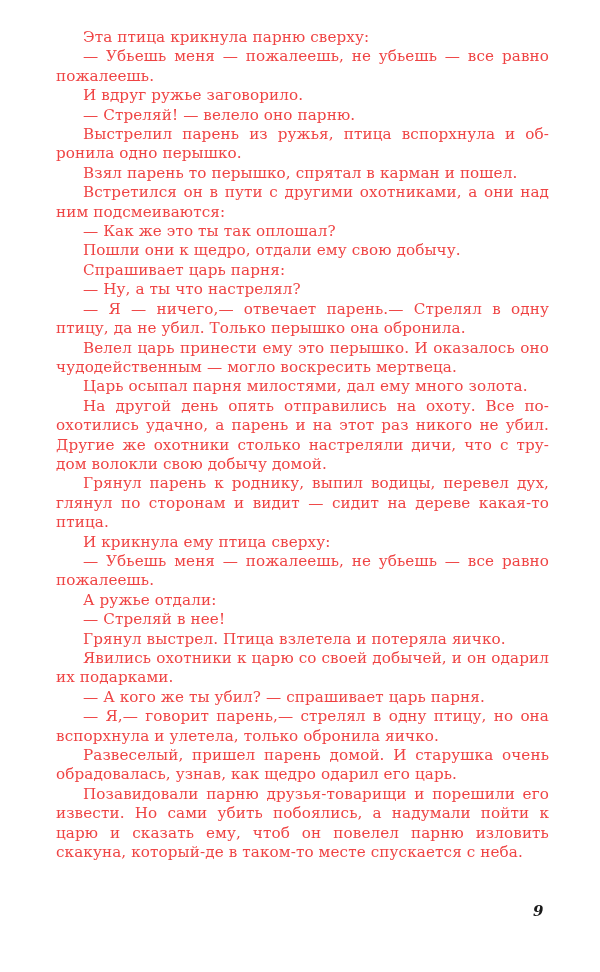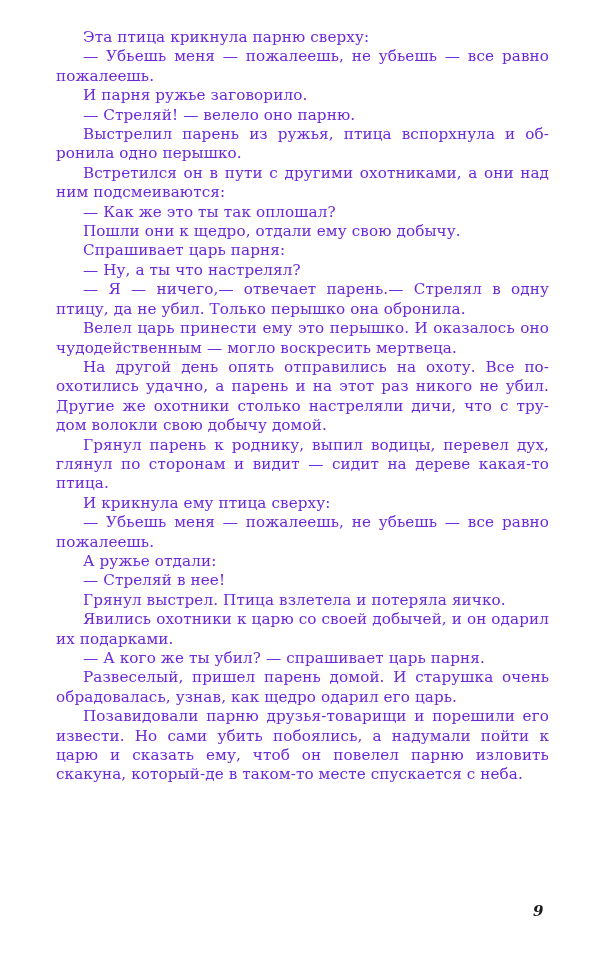--- a/index.html
+++ b/index.html
@@ -14,21 +14,21 @@
     overflow: hidden;
   }
   .page {
     position: absolute;
     left: 56px;
     top: 28px;
     width: 493px;
     font-family: "DejaVu Serif", "Liberation Serif", serif;
     font-size: 15.2px;
     line-height: 19.4px;
-    color: #6d28d9;
+    color: #ef4444;
     letter-spacing: 0.1px;
   }
   .para {
     margin: 0;
     text-indent: 27px;
     text-align: justify;
     hyphens: manual;
   }
   .page-number {
     position: absolute;
@@ -40,36 +40,39 @@
     font-style: italic;
     color: #1a1a1a;
   }
 </style>
 </head>
 <body>
 
 <div class="page">
   <p class="para">Эта птица крикнула парню сверху:</p>
   <p class="para">— Убьешь меня — пожалеешь, не убьешь — все рав­но пожалеешь.</p>
-  <p class="para">И парня ружье заговорило.</p>
+  <p class="para">И вдруг ружье заговорило.</p>
   <p class="para">— Стреляй! — велело оно парню.</p>
   <p class="para">Выстрелил парень из ружья, птица вспорхнула и об­ронила одно перышко.</p>
+  <p class="para">Взял парень то перышко, спрятал в карман и пошел.</p>
   <p class="para">Встретился он в пути с другими охотниками, а они над ним подсмеиваются:</p>
   <p class="para">— Как же это ты так оплошал?</p>
   <p class="para">Пошли они к щедро, отдали ему свою добычу.</p>
   <p class="para">Спрашивает царь парня:</p>
   <p class="para">— Ну, а ты что настрелял?</p>
   <p class="para">— Я — ничего,— отвечает парень.— Стрелял в одну птицу, да не убил. Только перышко она обронила.</p>
   <p class="para">Велел царь принести ему это перышко. И оказалось оно чудодейственным — могло воскресить мертвеца.</p>
+  <p class="para">Царь осыпал парня милостями, дал ему много золота.</p>
   <p class="para">На другой день опять отправились на охоту. Все по­охотились удачно, а парень и на этот раз никого не убил. Другие же охотники столько настреляли дичи, что с тру­дом волокли свою добычу домой.</p>
   <p class="para">Грянул парень к роднику, выпил водицы, перевел дух, глянул по сторонам и видит — сидит на дереве ка­кая-то птица.</p>
   <p class="para">И крикнула ему птица сверху:</p>
   <p class="para">— Убьешь меня — пожалеешь, не убьешь — все рав­но пожалеешь.</p>
   <p class="para">А ружье отдали:</p>
   <p class="para">— Стреляй в нее!</p>
   <p class="para">Грянул выстрел. Птица взлетела и потеряла яичко.</p>
   <p class="para">Явились охотники к царю со своей добычей, и он ода­рил их подарками.</p>
   <p class="para">— А кого же ты убил? — спрашивает царь парня.</p>
+  <p class="para">— Я,— говорит парень,— стрелял в одну птицу, но она вспорхнула и улетела, только обронила яичко.</p>
   <p class="para">Развеселый, пришел парень домой. И старушка очень обрадовалась, узнав, как щедро одарил его царь.</p>
   <p class="para">Позавидовали парню друзья-товарищи и порешили его извести. Но сами убить побоялись, а надумали пойти к царю и сказать ему, чтоб он повелел парню изловить скакуна, который-де в таком-то месте спускается с неба.</p>
 </div>
 
 <div class="page-number">9</div>
 
 </body></html>

